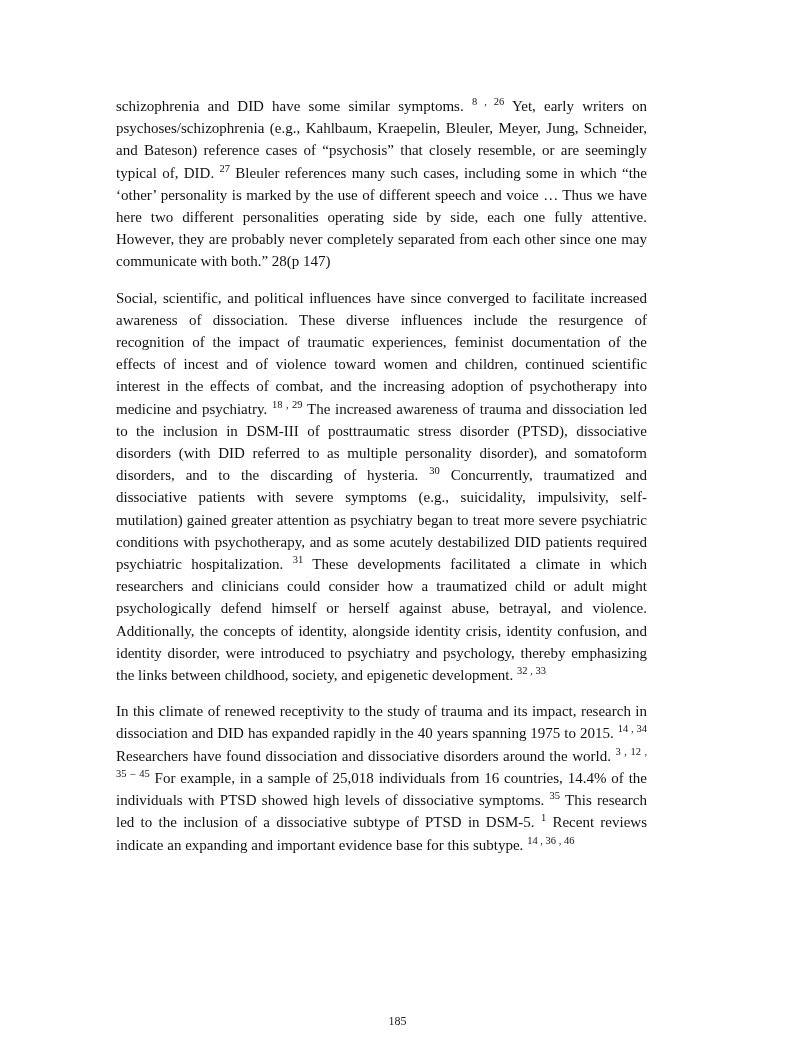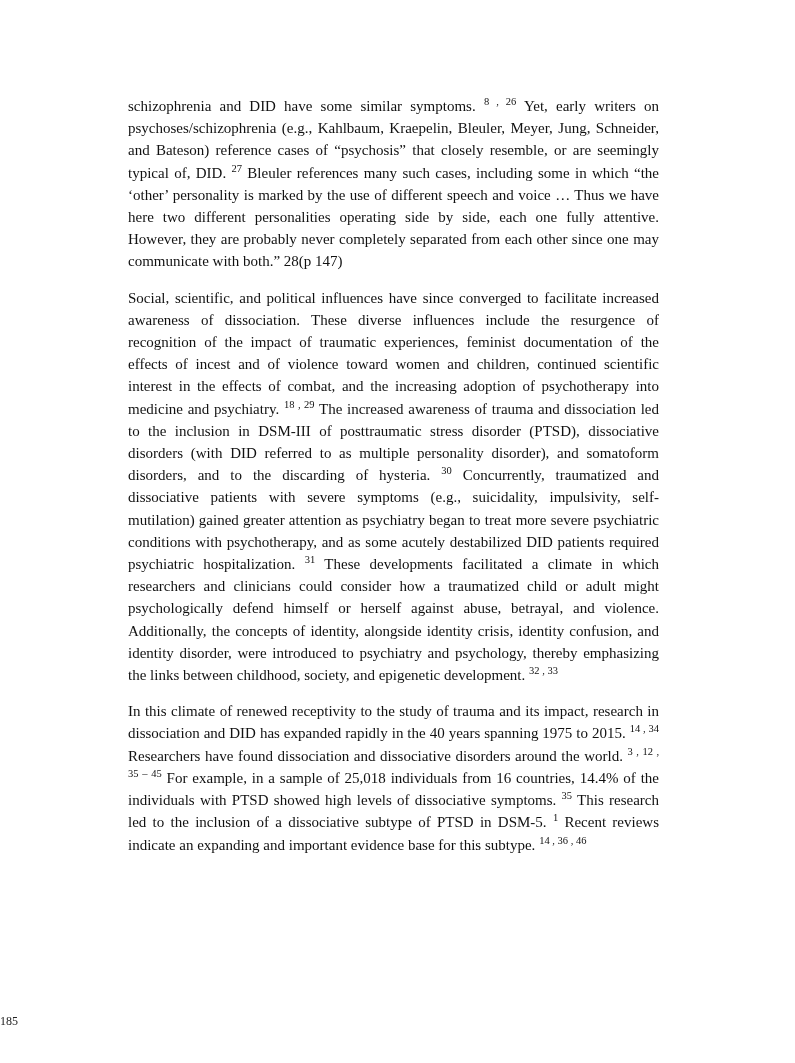--- a/index.html
+++ b/index.html
@@ -1,27 +1,27 @@
 <!DOCTYPE html>
 <html><head>
 <meta charset="utf-8">
 <style>
   html, body { margin: 0; padding: 0; background: #ffffff; }
   body { width: 795px; height: 1063px; position: relative; overflow: hidden; }
   .page { position: absolute; left: 0; top: 0; width: 795px; height: 1063px; background: #ffffff; }
   .content {
-    position: absolute; left: 128px; top: 95px; width: 531px;
+    position: absolute; left: 116px; top: 95px; width: 531px;
     font-family: "Liberation Serif", "DejaVu Serif", serif;
     font-size: 15px; line-height: 22.2px; color: #111111;
     text-align: justify;
   }
   .para { margin: 0 0 14px 0; }
   sup { font-size: 10.5px; line-height: 0; vertical-align: 6px; }
   .page-number {
-    position: absolute; left: 0; width: 795px; top: 1014px; 
+    position: absolute; left: 0; width: 795px; top: 1014px; text-align: center;
     font-family: "Liberation Serif", "DejaVu Serif", serif; font-size: 12px; color: #222;
   }
 </style>
 </head>
 <body>
 
 <div class="page">
   <div class="content">
     <p class="para"><span>schizophrenia and DID have some similar symptoms. </span><sup>8 , 26</sup><span> Yet, early writers on psychoses/schizophrenia (e.g., Kahlbaum, Kraepelin, Bleuler, Meyer, Jung, Schneider, and Bateson) reference cases of “psychosis” that closely resemble, or are seemingly typical of, DID. </span><sup>27</sup><span> Bleuler references many such cases, including some in which “the ‘other’ personality is marked by the use of different speech and voice … Thus we have here two different personalities operating side by side, each one fully attentive. However, they are probably never completely separated from each other since one may communicate with both.” 28(p 147)</span></p>
 

